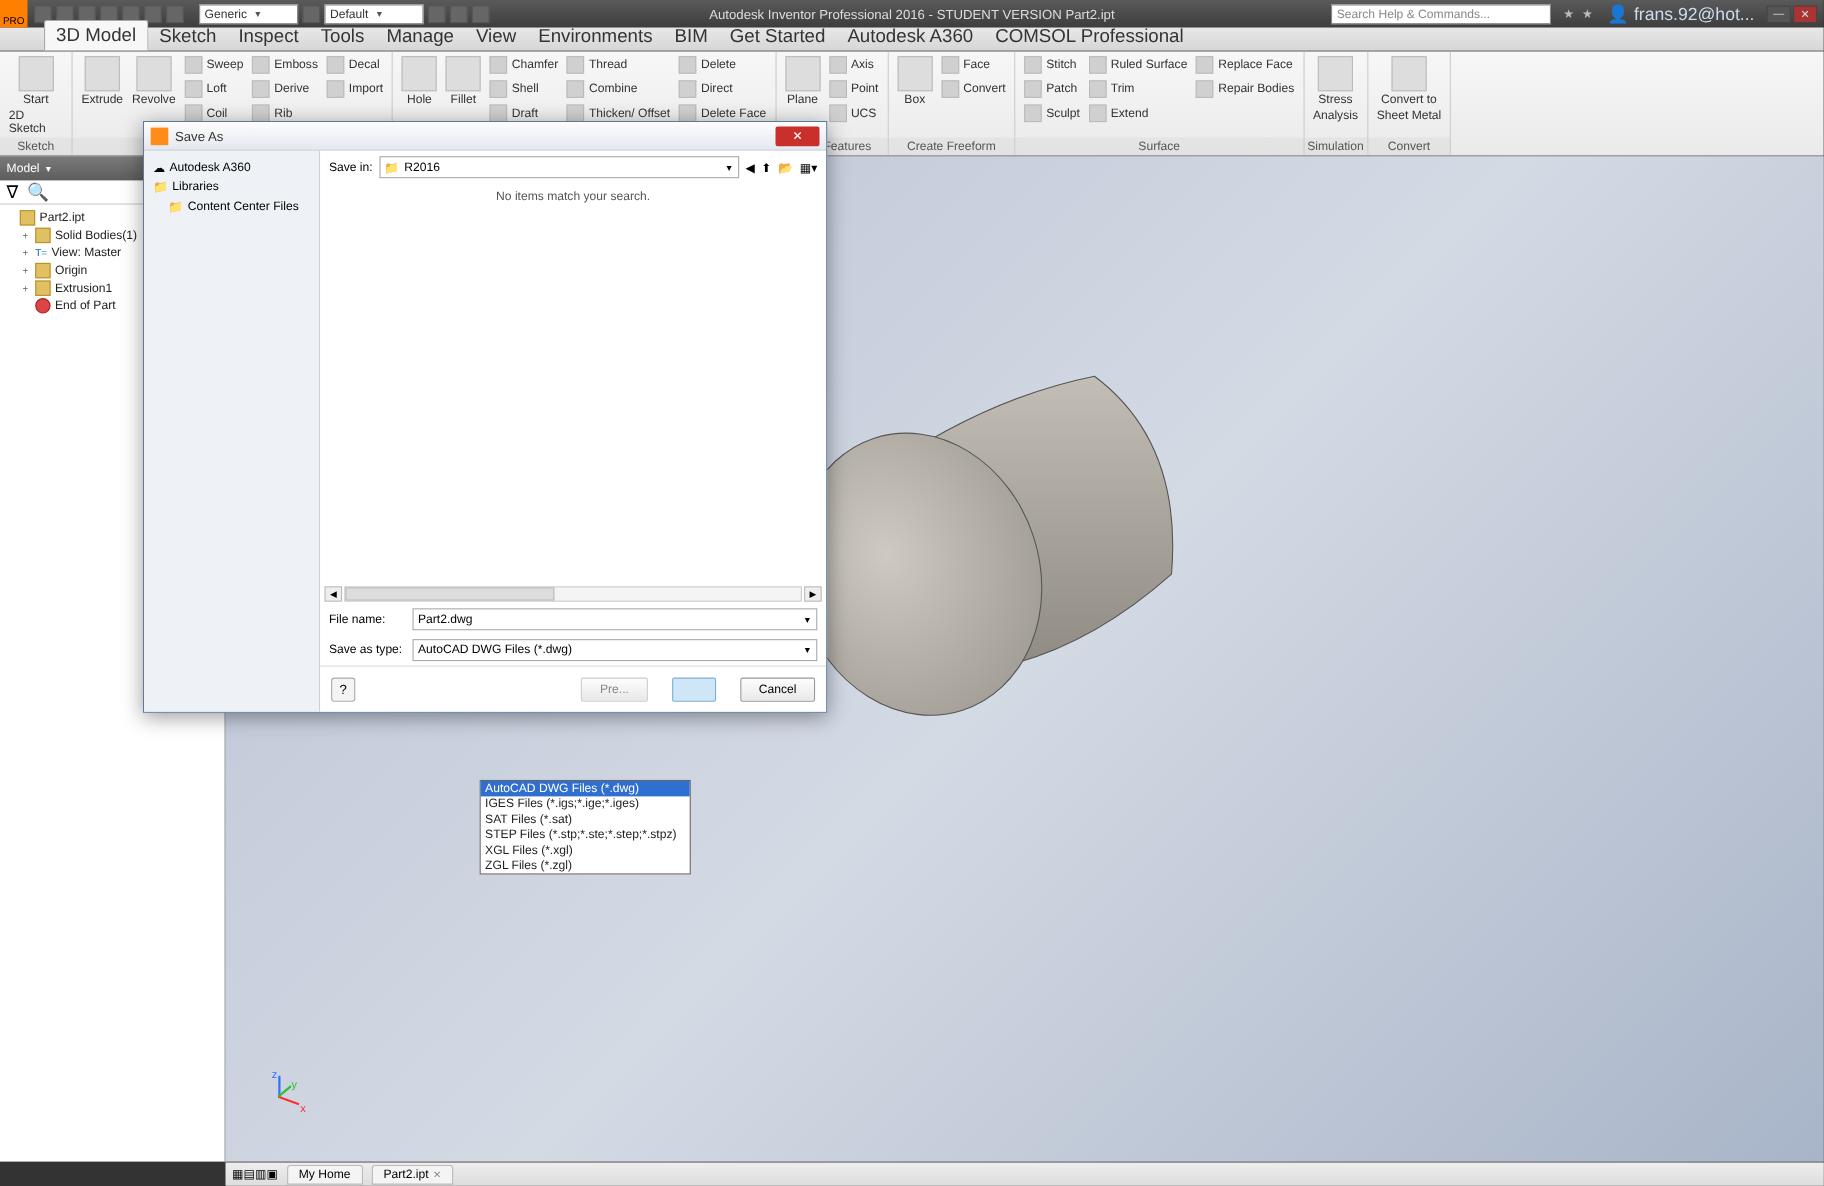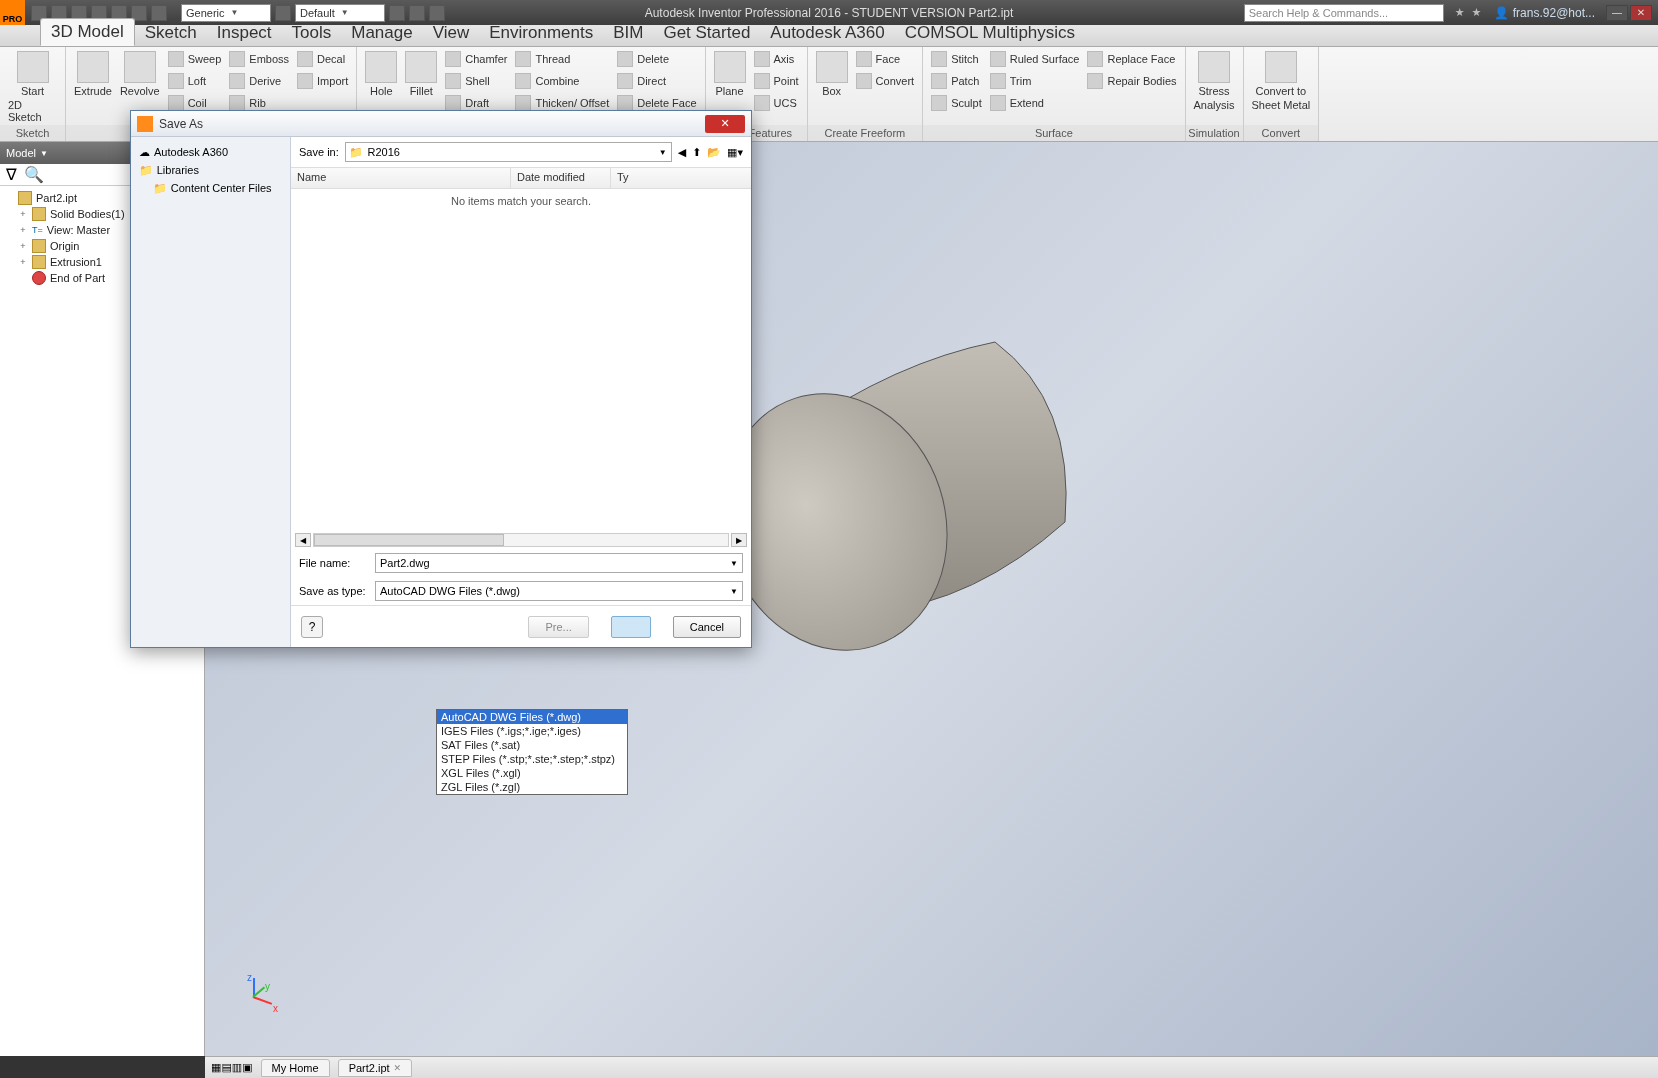--- a/index.html
+++ b/index.html
@@ -1,18 +1,18 @@
 <!DOCTYPE html>
 <html><head>
 <meta charset="utf-8">
 <style>
 * { box-sizing: border-box; margin: 0; padding: 0; font-family: "Segoe UI", Tahoma, sans-serif; }
 html, body { width: 1658px; height: 1078px; overflow: hidden; background: #333; }
 .titlebar { height: 25px; background: linear-gradient(#5a5a5a,#3d3d3d); display: flex; align-items: center; color: #eee; font-size: 12px; }
-.titlebar .pro { width: 25px; height: 25px; background: #ff7f00; color: #000; font-size: 9px; font-weight: bold; display:flex;align-items:flex-end;justify-content:center;padding-bottom:1px; }
+.titlebar .pro { width: 25px; height: 25px; background: #ff7f00; color: #000; font-size: 9px; font-weight: normal; display:flex;align-items:flex-end;justify-content:center;padding-bottom:1px; }
 .qat { display:flex; gap:4px; margin-left:6px; align-items:center;}
 .qat .ic { width:16px;height:16px;background:#666;border:1px solid #555;}
 .combo { height:18px;background:#fff;border:1px solid #888;font-size:11px;padding:0 4px;display:flex;align-items:center;color:#333;}
 .combo .dd{margin-left:6px;font-size:8px;color:#555;}
 .titlebar .title-text{position:absolute;left:50%;transform:translateX(-50%);font-size:12px;color:#ddd;}
 .titlebar .right{margin-left:auto;display:flex;align-items:center;gap:11px;padding-right:6px;}
 .searchbox{width:200px;height:18px;background:#fff;border:1px solid #888;font-size:11px;color:#888;padding:0 4px;display:flex;align-items:center;}
 .winbtns{display:flex;gap:2px;}
 .winbtn{width:22px;height:16px;background:#555;border:1px solid #444;font-size:10px;color:#ddd;display:flex;align-items:center;justify-content:center;}
 .winbtn.close{background:#a33;}
@@ -81,21 +81,21 @@
 .dialog .fieldrow .inp{flex:1;height:20px;border:1px solid #aaa;background:#fff;padding:0 4px;display:flex;align-items:center;justify-content:space-between;}
 .dialog .dbtns{height:42px;display:flex;align-items:center;justify-content:space-between;padding:0 10px;border-top:1px solid #ddd;}
 .dialog .dbtn{height:22px;padding:0 16px;border:1px solid #999;background:linear-gradient(#fdfdfd,#e8e8e8);font-size:11px;border-radius:2px;}
 .dialog .helpbtn{width:22px;height:22px;border:1px solid #aaa;background:#f4f4f4;display:flex;align-items:center;justify-content:center;font-size:12px;border-radius:3px;}
 
 .dropdown-list{position:absolute;left:436px;top:709px;width:192px;background:#fff;border:1px solid #666;font-size:11px;z-index:200;}
 .dropdown-list .opt{padding:1px 4px;color:#222;}
 .dropdown-list .opt.sel{background:#2f6fcf;color:#fff;}
 .qatgap{width:6px;}
 .stars{color:#bbb;font-size:11px;letter-spacing:2px;}
-.user{font-size:12px;color:#cde;}
+.user{font-size:16px;color:#cde;}
 </style>
 </head>
 <body>
 
 <div class="titlebar">
   <div class="pro">PRO</div>
   <div class="qat">
     <div class="ic"></div>
     <div class="ic"></div>
     <div class="ic"></div>
@@ -136,21 +136,21 @@
   <div class="tab active">3D Model</div>
   <div class="tab">Sketch</div>
   <div class="tab">Inspect</div>
   <div class="tab">Tools</div>
   <div class="tab">Manage</div>
   <div class="tab">View</div>
   <div class="tab">Environments</div>
   <div class="tab">BIM</div>
   <div class="tab">Get Started</div>
   <div class="tab">Autodesk A360</div>
-  <div class="tab">COMSOL Multiphysics</div>
+  <div class="tab">COMSOL Professional</div>
 </div>
 
 <div class="ribbon">
   <div class="panel" style="width:66px">
     <div class="body">
         <div class="bigbtn">
           <div class="bicon"></div>
           <span>Start</span>
           <span>2D Sketch</span>
         </div>
@@ -481,25 +481,20 @@
         <div class="folderbox">
             <span>📁</span>
             <span>R2016</span>
             <span style="margin-left:auto;font-size:8px">▼</span>
           </div>
         <span>◀</span>
         <span>⬆</span>
         <span>📂</span>
         <span>▦▾</span>
       </div>
-      <div class="listhdr">
-        <div class="col1">Name</div>
-        <div class="col2">Date modified</div>
-        <div class="col3">Ty</div>
-      </div>
       <div class="listbody">
         <span>No items match your search.</span>
       </div>
       <div class="scrollbar">
         <div class="sb-btn">◀</div>
         <div class="sb-track">
             <div class="sb-thumb"></div>
           </div>
         <div class="sb-btn">▶</div>
       </div>

